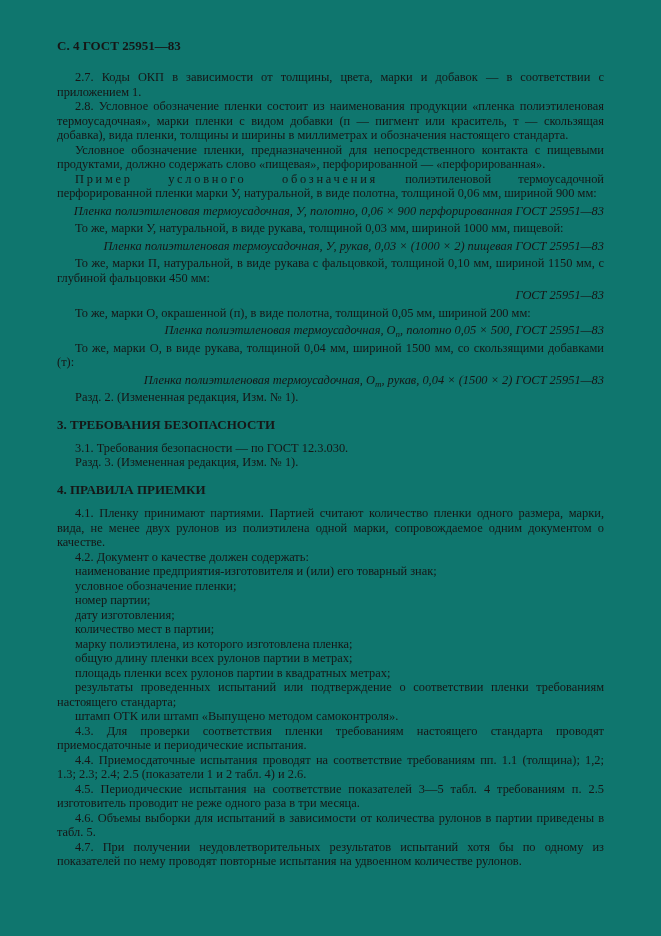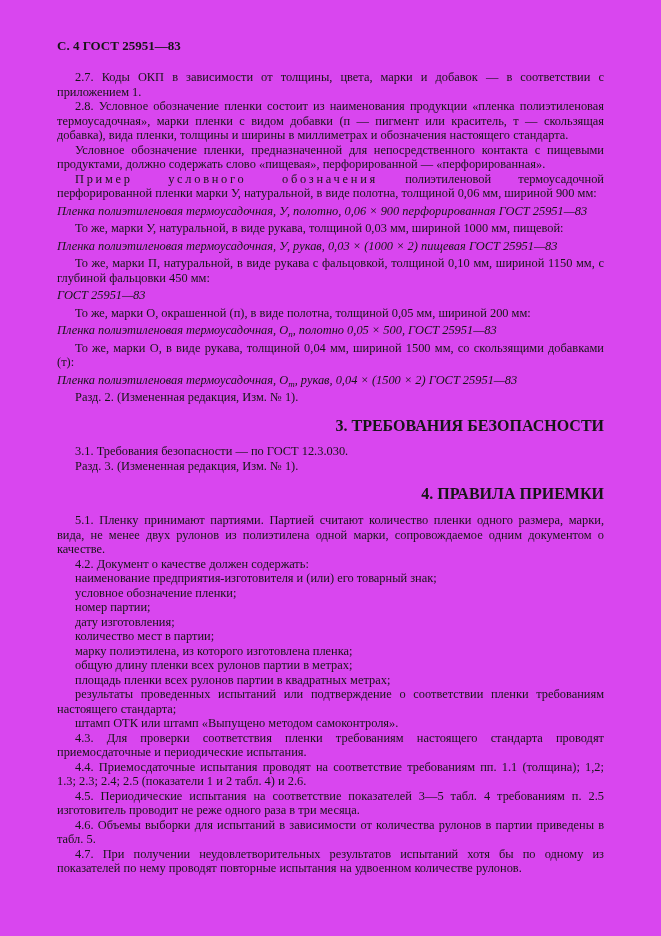--- a/index.html
+++ b/index.html
@@ -4,58 +4,58 @@
 <style>
   html, body {
     margin: 0;
     padding: 0;
     background: #ffffff;
   }
   .page {
     position: relative;
     width: 661px;
     height: 936px;
-    background: #d946ef;
+    background: #0f766e;
     color: #161616;
     font-family: "Liberation Serif", "DejaVu Serif", serif;
     font-size: 12.4px;
     line-height: 1.17;
     box-sizing: border-box;
     padding: 38px 57px 20px 57px;
     overflow: hidden;
   }
   .page-header {
     font-weight: bold;
     font-size: 13px;
     margin-bottom: 17px;
   }
   p {
     margin: 0;
     text-align: justify;
   }
   .ind { text-indent: 18px; }
   .example {
-    text-align: left;
+    text-align: right;
     font-style: italic;
     margin: 3px 0;
   }
   .ex-line { display: block; }
   .spaced {
     letter-spacing: 0.22em;
     word-spacing: 0.45em;
   }
   .sub {
     font-size: 9px;
     vertical-align: sub;
     line-height: 0;
   }
   .section-heading {
-    text-align: right;
+    text-align: left;
     font-weight: bold;
-    font-size: 16px;
+    font-size: 13px;
     margin: 12px 0 9px 0;
     text-indent: 0;
   }
   b { font-weight: normal; }
 </style>
 </head>
 <body>
 
 <div class="page">
 
@@ -89,21 +89,21 @@
 
   <p class="ind"><span>Разд. 2. </span><b>(Измененная редакция, Изм. № 1).</b></p>
 
   <p class="section-heading">3. ТРЕБОВАНИЯ БЕЗОПАСНОСТИ</p>
 
   <p class="ind">3.1. Требования безопасности — по ГОСТ 12.3.030.</p>
   <p class="ind"><span>Разд. 3. </span><b>(Измененная редакция, Изм. № 1).</b></p>
 
   <p class="section-heading">4. ПРАВИЛА ПРИЕМКИ</p>
 
-  <p class="ind">5.1. Пленку принимают партиями. Партией считают количество пленки одного размера, марки, вида, не менее двух рулонов из полиэтилена одной марки, сопровождаемое одним документом о качестве.</p>
+  <p class="ind">4.1. Пленку принимают партиями. Партией считают количество пленки одного размера, марки, вида, не менее двух рулонов из полиэтилена одной марки, сопровождаемое одним документом о качестве.</p>
   <p class="ind">4.2. Документ о качестве должен содержать:</p>
 
   <p class="ind">наименование предприятия-изготовителя и (или) его товарный знак;</p>
   <p class="ind">условное обозначение пленки;</p>
   <p class="ind">номер партии;</p>
   <p class="ind">дату изготовления;</p>
   <p class="ind">количество мест в партии;</p>
   <p class="ind">марку полиэтилена, из которого изготовлена пленка;</p>
   <p class="ind">общую длину пленки всех рулонов партии в метрах;</p>
   <p class="ind">площадь пленки всех рулонов партии в квадратных метрах;</p>

